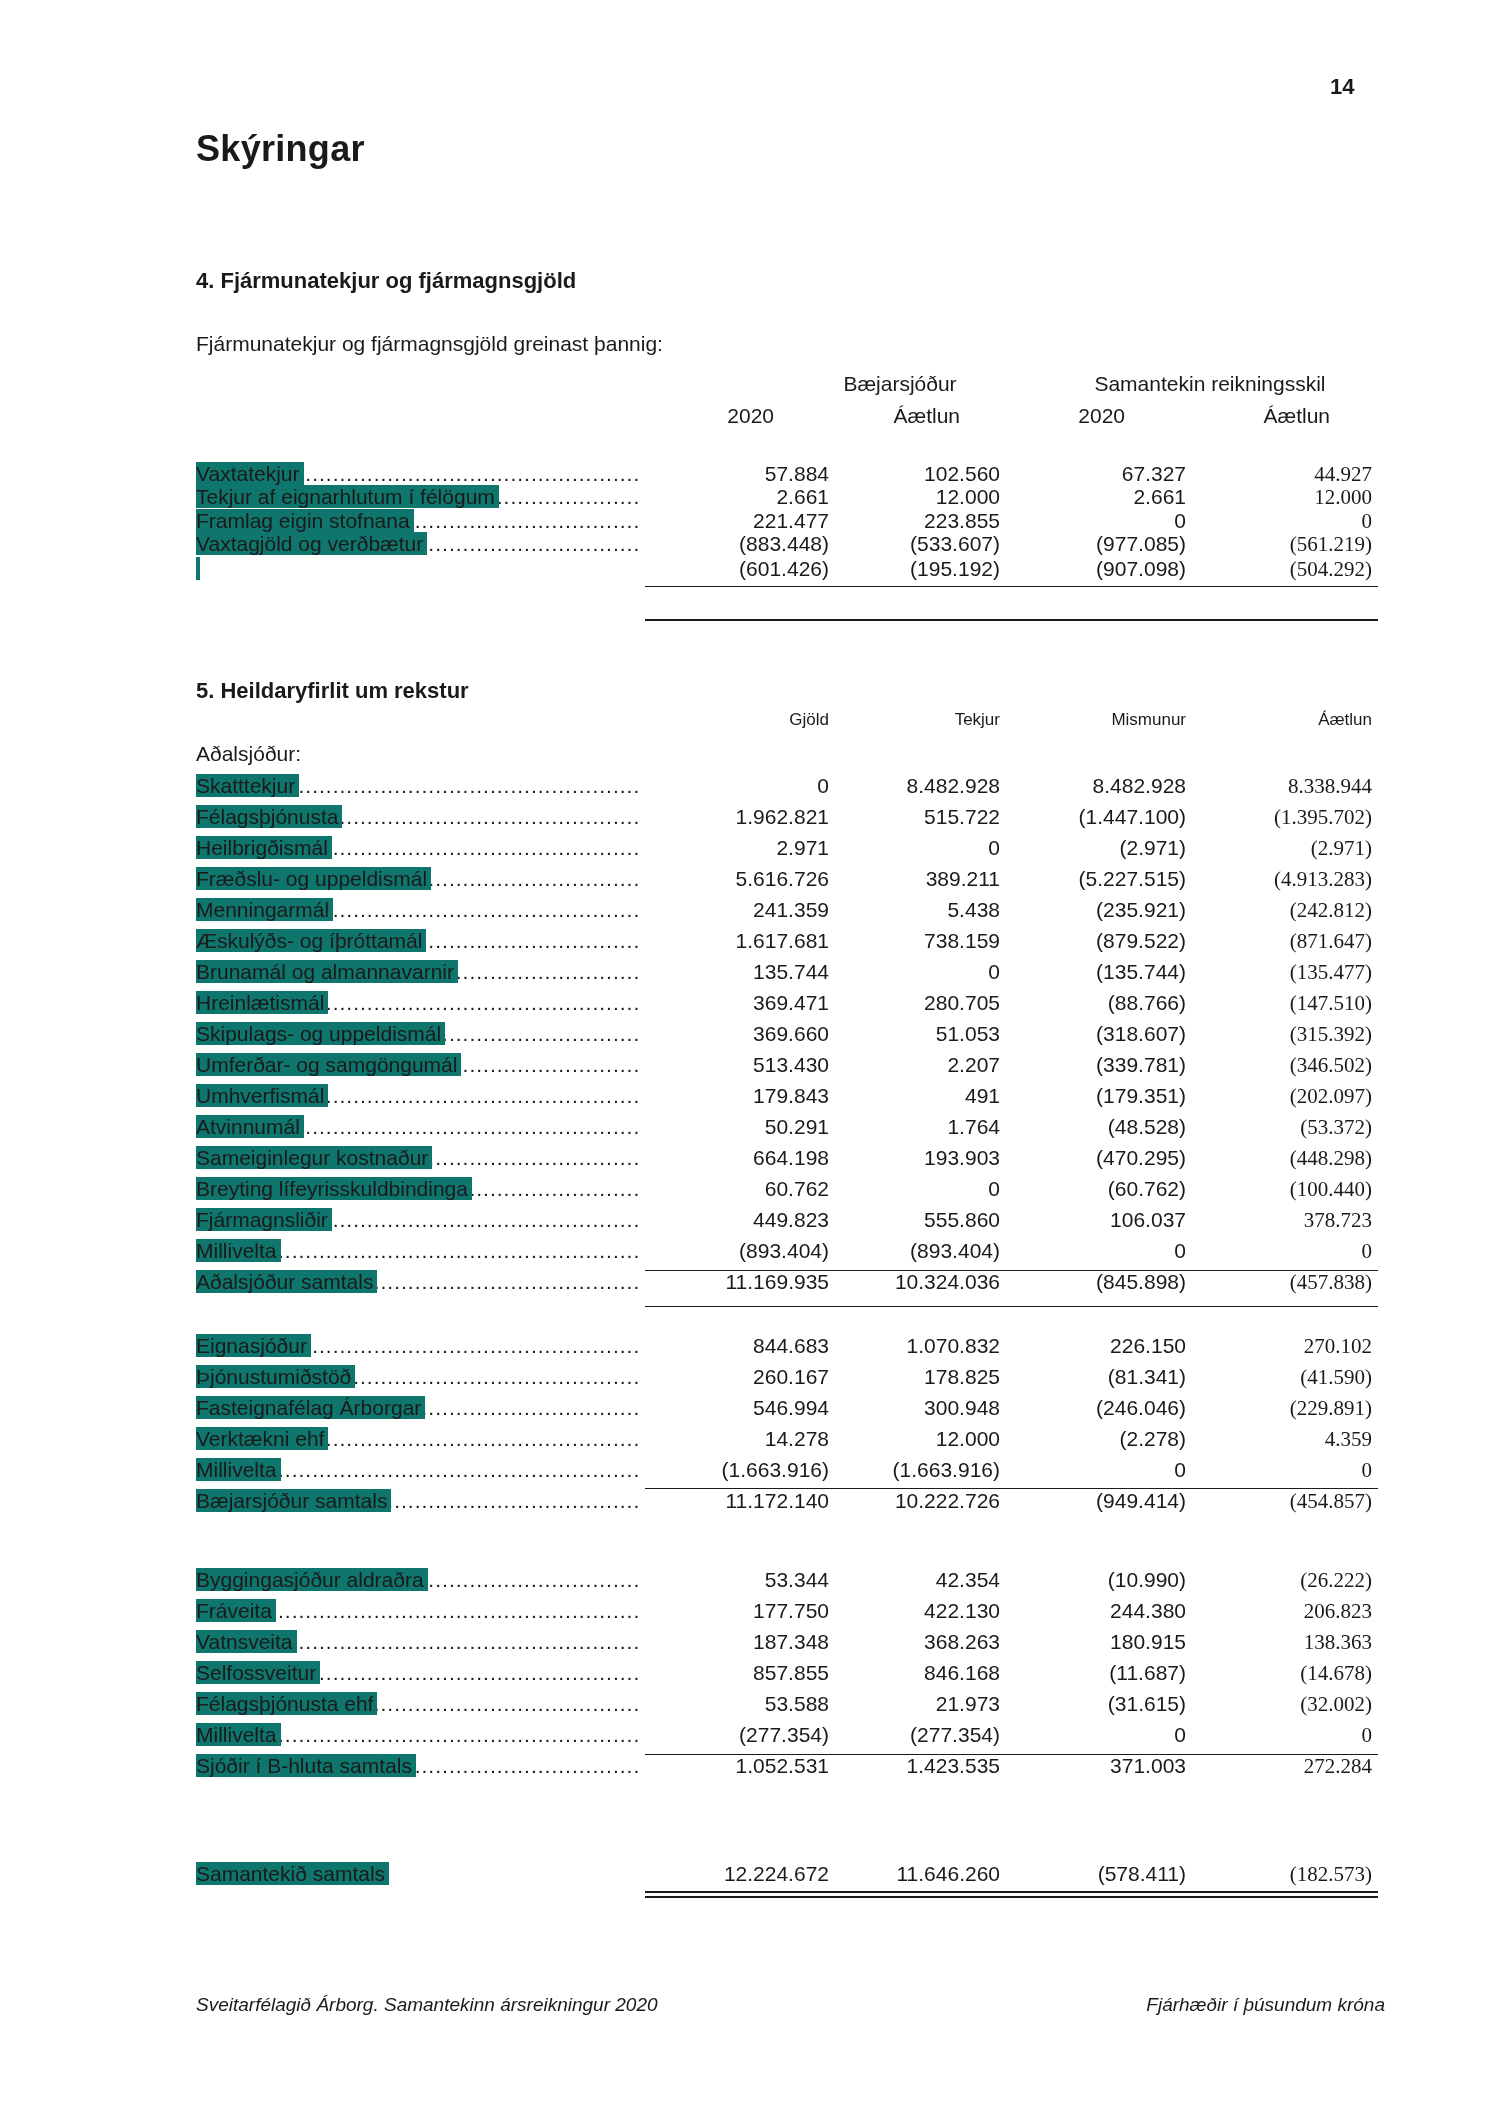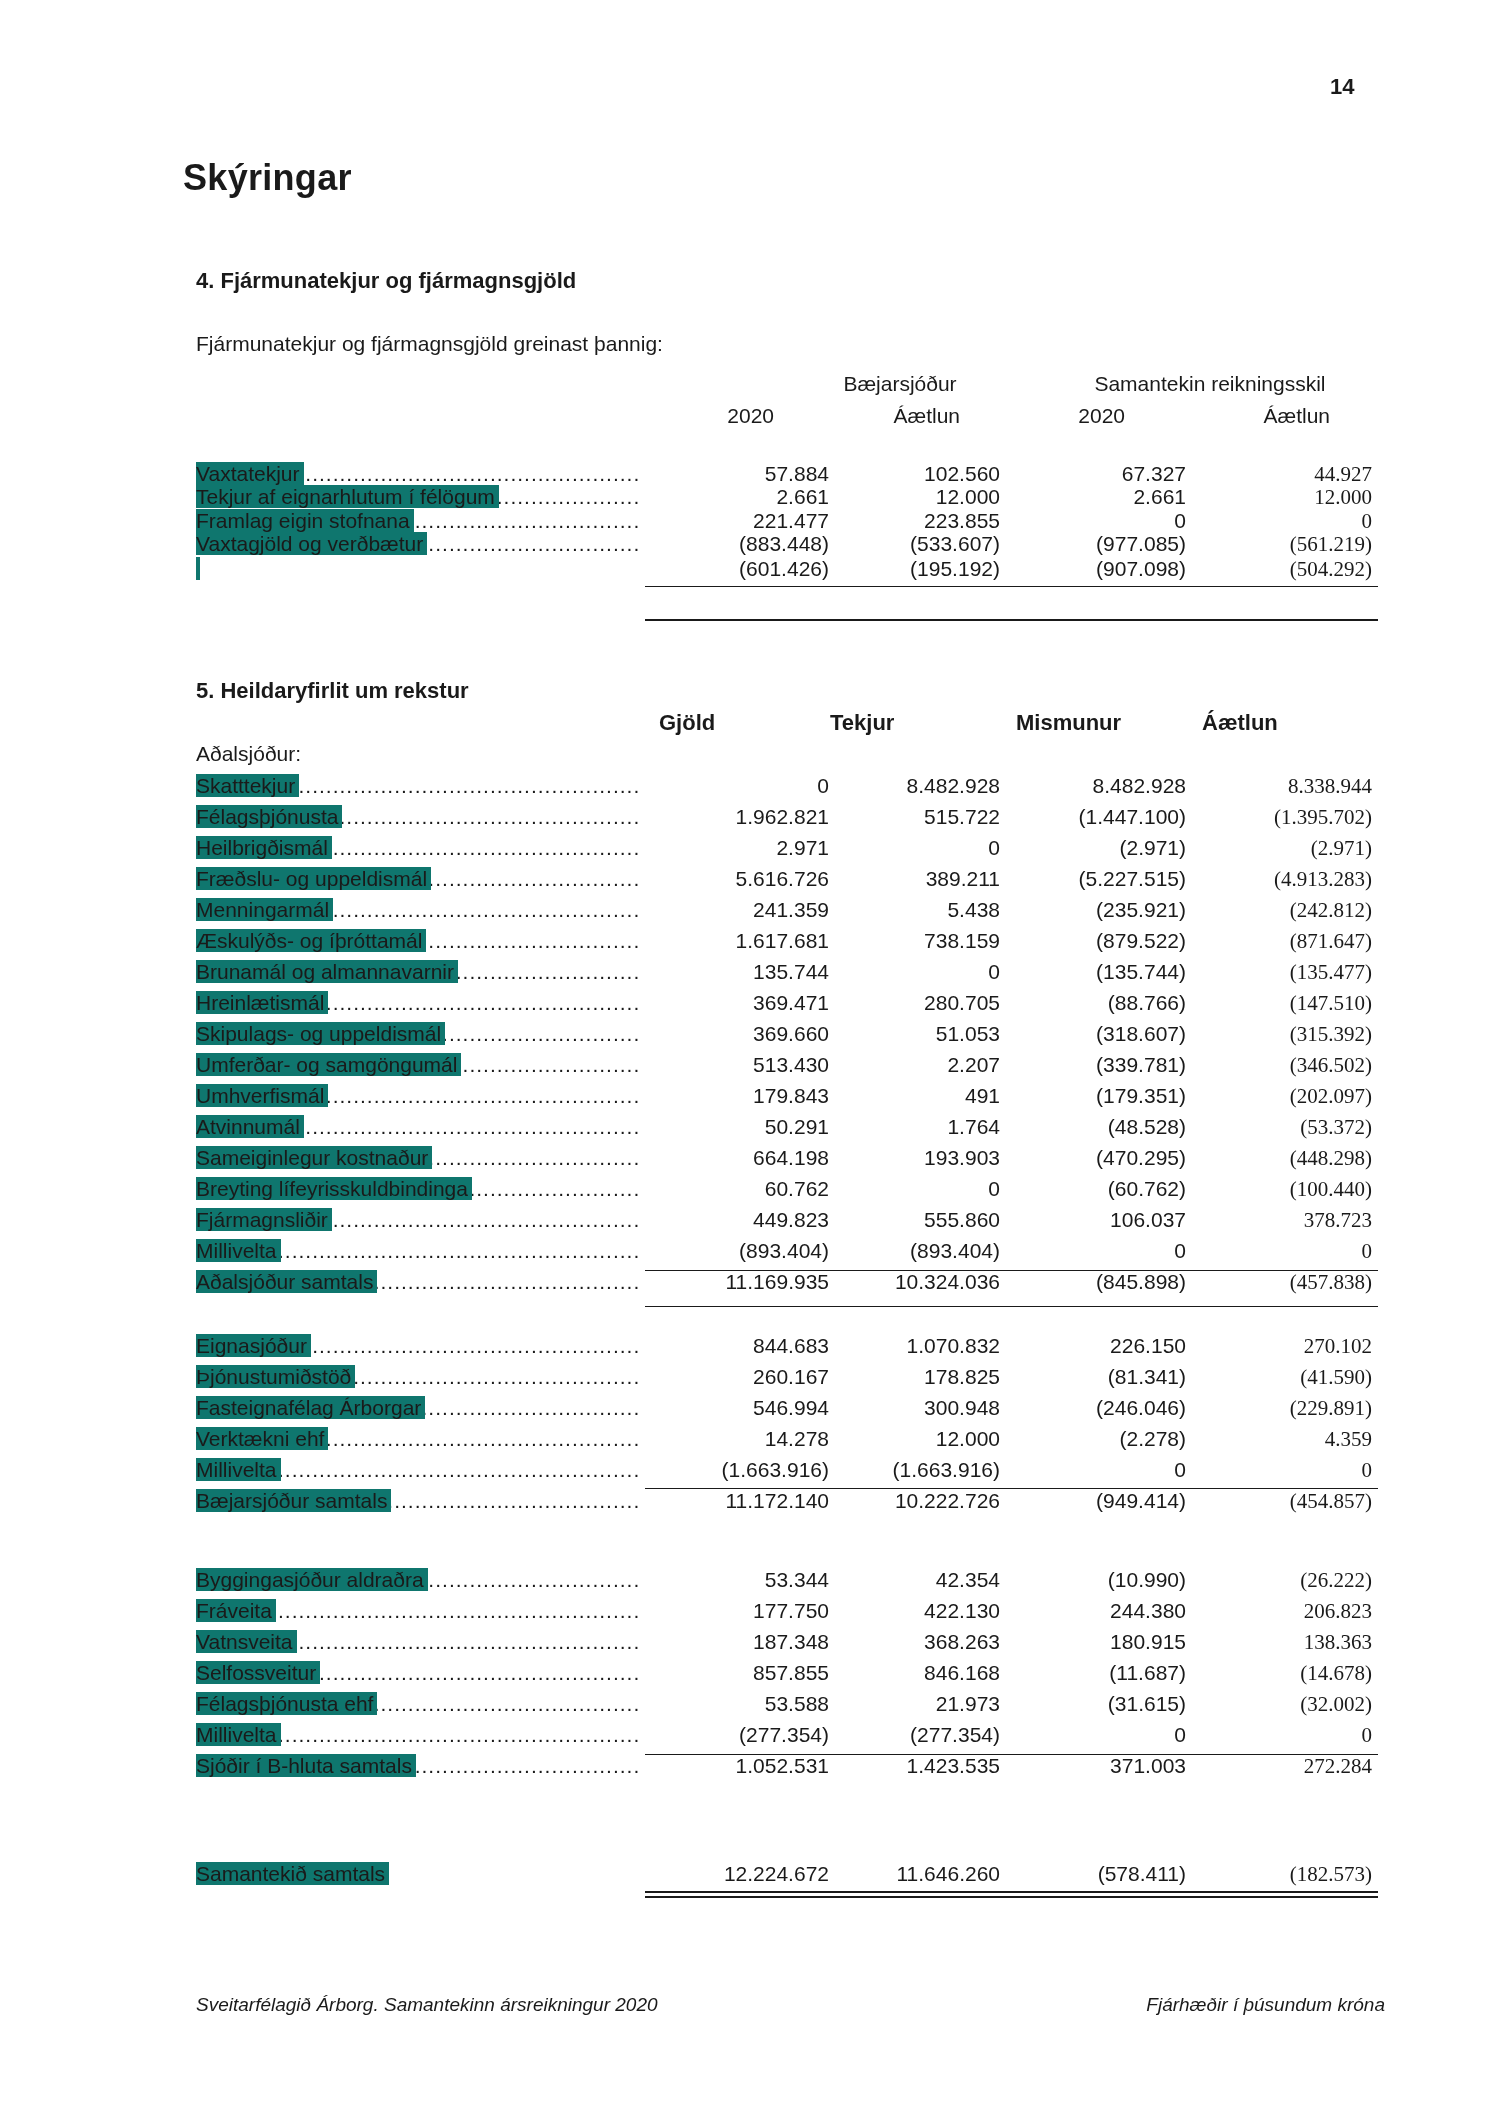--- a/index.html
+++ b/index.html
@@ -2,21 +2,21 @@
 <html><head>
 <meta charset="utf-8">
 <style>
   html, body { margin: 0; padding: 0; background: #ffffff; }
   body {
     width: 1500px; height: 2122px; position: relative; overflow: hidden;
     font-family: "Liberation Sans", sans-serif; color: #1a1a1a;
   }
   .abs { position: absolute; }
   .page-number { left: 1330px; top: 74px; font-size: 22px; font-weight: bold; }
-  .doc-title { left: 183px; top: 128px; font-size: 36px; font-weight: bold; letter-spacing: 0.3px; margin-top: 29px; }
+  .doc-title { left: 196px; top: 128px; font-size: 36px; font-weight: bold; letter-spacing: 0.3px; }
   .section-heading { font-size: 22px; font-weight: bold; }
   .sec4-heading { left: 196px; top: 268px; }
   .sec4-intro { left: 196px; top: 332px; font-size: 21px; }
   .group-hdr { font-size: 21px; text-align: center; }
   .gh1 { left: 760px; top: 372px; width: 280px; }
   .gh2 { left: 1060px; top: 372px; width: 300px; }
   .year-hdr { font-size: 21px; text-align: right; width: 150px; }
 
   .row { position: absolute; left: 196px; width: 1190px; height: 31px; font-size: 21px; }
   .row .label {
@@ -30,21 +30,21 @@
   .num { position: absolute; top: 0; text-align: right; width: 170px; }
   .c1 { left: 463px; }  
   .c2 { left: 634px; }  
   .c3 { left: 820px; }  
   .c4 { left: 1006px; font-family: Liberation Serif, serif; } 
 
   .rule { position: absolute; height: 0; border-top: 2px solid #1a1a1a; left: 645px; width: 733px; }
   .rule.thin { border-top-width: 1.5px; }
   .rule.double { border-top: 2px solid #1a1a1a; height: 3px; border-bottom: 2px solid #1a1a1a; }
 
-  .col-hdr { position: absolute; font-size: 22px; font-weight: bold; text-align: left; width: 170px; }
+  .col-hdr { position: absolute; font-size: 17px; font-weight: normal; text-align: right; width: 170px; }
   .subhead { left: 196px; font-size: 21px; }
   .footer { font-size: 19px; font-style: italic; }
   .footer-left { left: 196px; top: 1994px; }
   .footer-right { left: 1115px; top: 1994px; width: 270px; text-align: right; }
 </style>
 </head>
 <body>
 
 <div class="abs page-number">14</div>
 <div class="abs doc-title">Skýringar</div>

